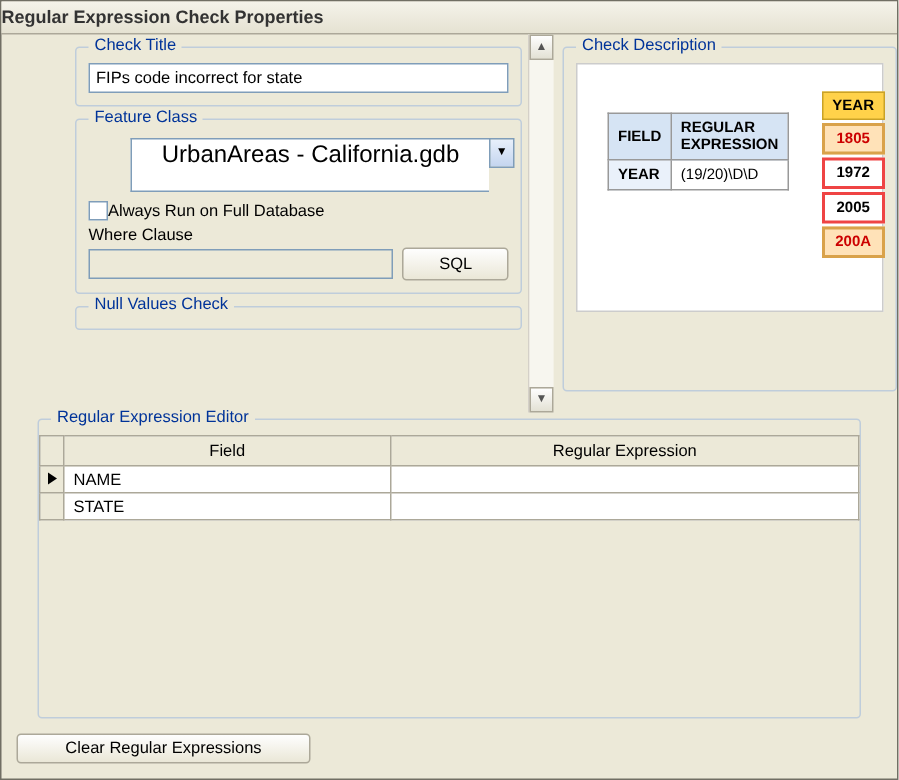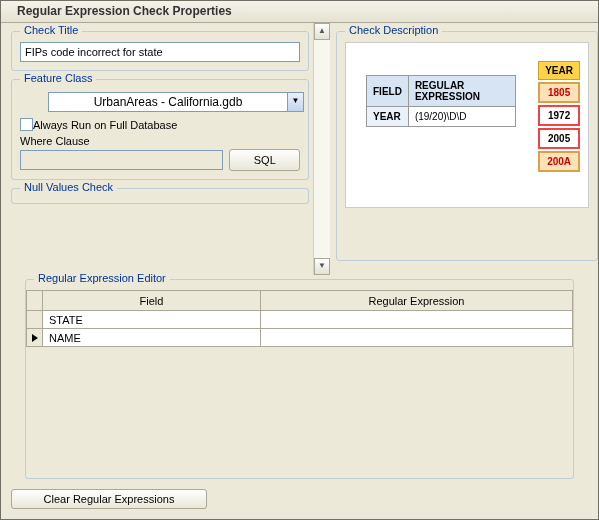--- a/index.html
+++ b/index.html
@@ -15,34 +15,35 @@
     height: 520px;
     position: relative;
     background: #ece9d8;
     border: 1px solid #716f64;
     box-shadow: 2px 3px 5px rgba(0,0,0,0.4);
   }
   .titlebar {
     height: 22px;
     background: linear-gradient(to bottom, #f5f3ea, #e5e2d2);
     border-bottom: 1px solid #aca899;
-    padding: 3px 16px;
+    padding: 3px 0;
     font-weight: bold;
     font-size: 12px;
     color: #333;
   }
   .body {
     position: absolute;
     top: 22px; left: 0; right: 0; bottom: 0;
     display: flex;
     flex-direction: column;
   }
   .upper-area {
     display: flex;
     height: 252px;
+    margin-left: 39px;
   }
   .left-panel {
     width: 312px;
     padding: 8px 4px 4px 10px;
     position: relative;
   }
   .scrollbar-v {
     width: 17px;
     background: #f1efe2;
     border-left: 1px solid #d4d0c8;
@@ -92,26 +93,26 @@
   }
   .text-input[readonly] { background: #ece9d8; }
   .label { margin-bottom: 2px; display: block; }
   .combo {
     display: flex;
     width: 256px;
     margin: 2px 0 6px 28px;
   }
   .combo-input {
     flex: 1;
-    height: 20px;
+    height: 36px;
     border: 1px solid #7f9db9;
     border-right: none;
     background: #fff;
     padding: 2px 6px;
-    font-size: 12px;
+    font-size: 16px;
     text-align: center;
   }
   .combo-btn {
     width: 17px;
     height: 20px;
     border: 1px solid #7f9db9;
     background: linear-gradient(to bottom,#e8f0fb,#c4d5ef);
     font-size: 8px;
     text-align: center;
     line-height: 16px;
@@ -310,27 +311,27 @@
     <div class="editor-group">
       <span class="editor-title">Regular Expression Editor</span>
       <table class="grid">
         <tbody>
             <tr>
           <th class="rowhdr"></th>
           <th class="fieldcol">Field</th>
           <th>Regular Expression</th>
         </tr>
         <tr>
-          <td class="rowhdr"></td>
-          <td>STATE</td>
+          <td class="rowhdr"><span class="row-arrow"></span></td>
+          <td>NAME</td>
           <td></td>
         </tr>
         <tr>
-          <td class="rowhdr"><span class="row-arrow"></span></td>
-          <td>NAME</td>
+          <td class="rowhdr"></td>
+          <td>STATE</td>
           <td></td>
         </tr>
       </tbody>
         </table>
     </div>
 
     <div class="bottom-bar">
       <button class="btn clear-btn">Clear Regular Expressions</button>
     </div>
 

